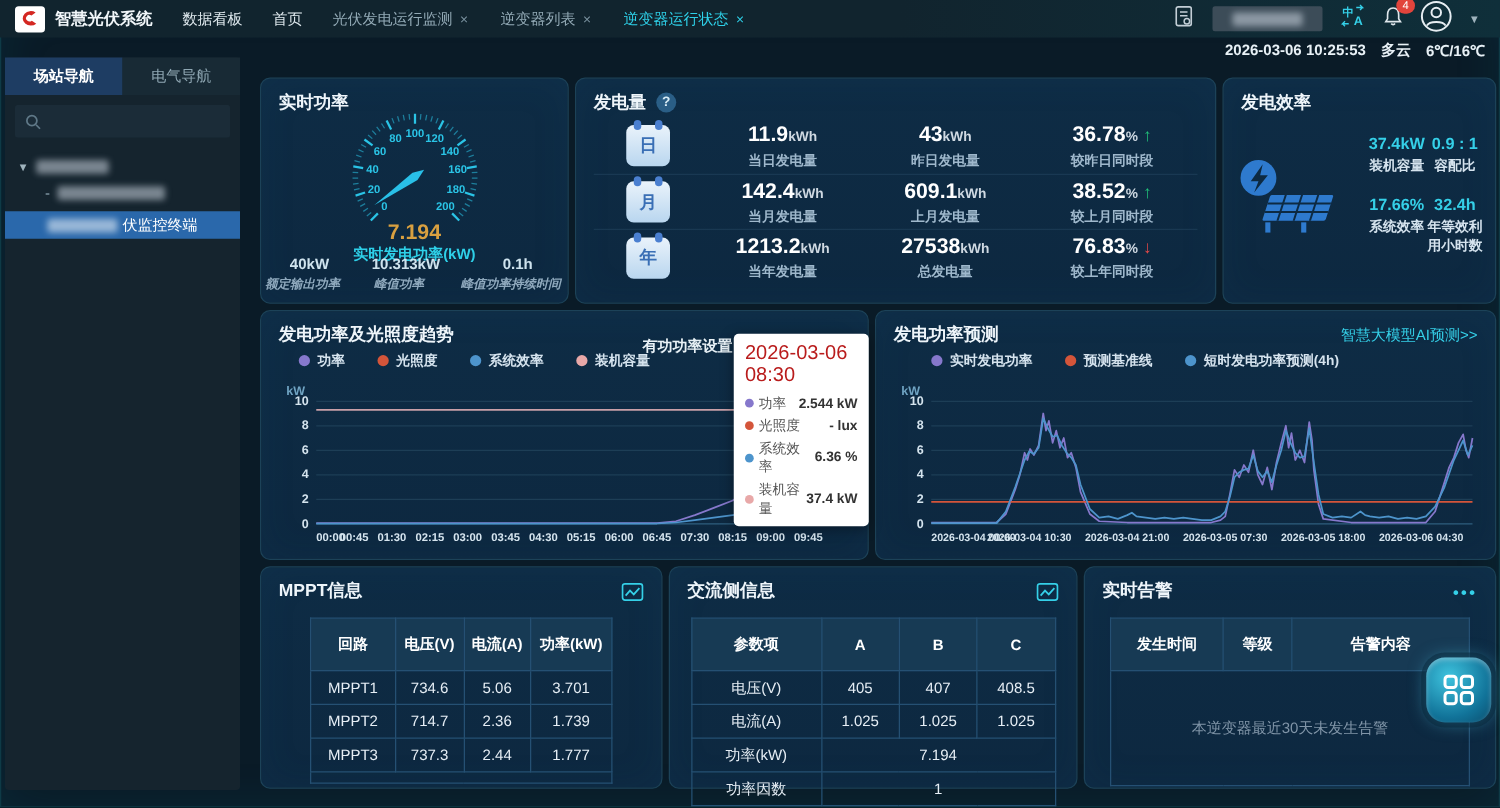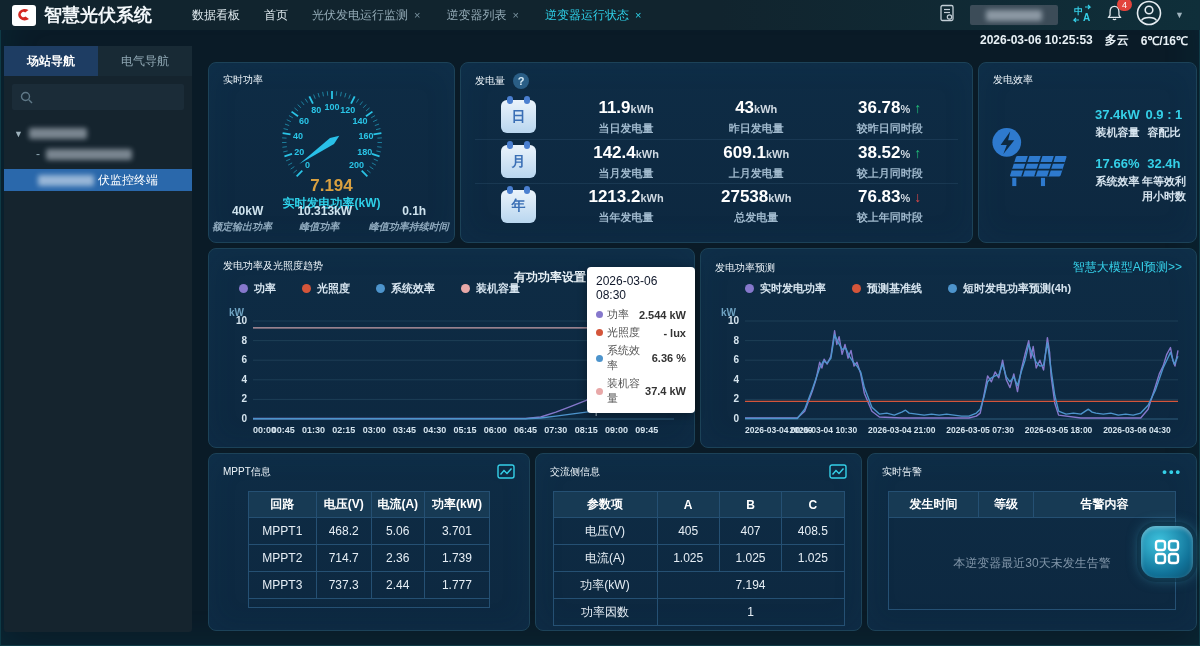--- a/index.html
+++ b/index.html
@@ -5,21 +5,21 @@
   * { margin:0; padding:0; box-sizing:border-box; }
   body { font-family:"Liberation Sans", sans-serif; background:#061017; }
   .app { position:relative; width:1200px; height:646px; background:#0a1b27; overflow:hidden;
          box-shadow: inset 0 0 0 1px #0e3a46, inset 0 0 40px rgba(0,160,190,.10); }
 
   
   .navbar { position:absolute; left:0; top:0; width:1200px; height:30px;
             background:linear-gradient(90deg,#11242e 60%,#0f2f3a);
             display:flex; align-items:center; padding:0 12px; }
   .logo { width:24px; height:21px; background:#fff; border-radius:3px; display:flex; align-items:center; justify-content:center; margin-right:8px; }
-  .brand { color:#f2f7fa; font-weight:bold; font-size:18px; margin-right:40px; }
+  .brand { color:#f2f7fa; font-weight:bold; font-size:13px; margin-right:24px; }
   .nav-item { color:#dfe9ee; font-size:12px; margin-right:24px; cursor:pointer; }
   .nav-tab { color:#93aab6; font-size:12px; margin-right:26px; cursor:pointer; white-space:nowrap; }
   .nav-tab .x { font-size:11px; margin-left:6px; color:#7b93a0; }
   .nav-tab.active { color:#2ed0e8; }
   .nav-tab.active .x { color:#2ed0e8; }
   .nav-right { margin-left:auto; display:flex; align-items:center; gap:13px; padding-right:4px; }
   .nav-search { width:88px; height:20px; background:#3c4c58; border-radius:2px; display:flex; align-items:center; justify-content:center; }
   .blurblock { display:inline-block; height:11px; background:rgba(205,215,225,.55); filter:blur(2.5px); border-radius:2px; }
   .bell-wrap { position:relative; }
   .badge { position:absolute; top:-6px; right:-9px; min-width:15px; height:13px; background:#e2443c; color:#fff;
@@ -39,21 +39,21 @@
   .side-search { margin:8px; height:26px; background:#1b2c38; border-radius:2px; display:flex; align-items:center; padding:0 8px; }
   .tree { padding:6px 8px; font-size:12px; color:#c8d4dc; }
   .tree-row1 { display:flex; align-items:center; gap:6px; padding:4px 2px; }
   .tree-row2 { display:flex; align-items:center; gap:6px; padding:4px 2px 6px 24px; }
   .tree-sel { display:flex; align-items:center; gap:4px; background:#2a68ab; height:22px; padding-left:34px; margin:2px -8px 0; color:#fff; }
 
   
   .panel { position:absolute; background:linear-gradient(180deg,#0e2c45,#0d2840); border:1px solid #1c4258;
            border-radius:8px; box-shadow:inset 0 0 30px rgba(25,90,130,.10); }
   .ptitle-row { display:flex; align-items:center; padding:10px 14px 0; }
-  .ptitle { color:#eef5fa; font-weight:normal; font-size:10px; }
+  .ptitle { color:#eef5fa; font-weight:bold; font-size:14px; }
   .help-circle { width:16px; height:16px; border-radius:50%; background:#2a5e86; color:#d9ecf6; font-size:11px; font-weight:bold;
                  display:flex; align-items:center; justify-content:center; margin-left:8px; cursor:pointer; }
   .right-icon { margin-left:auto; cursor:pointer; display:flex; align-items:center; }
   .dots-more { margin-left:auto; color:#35d0e8; font-weight:bold; letter-spacing:2px; font-size:13px; cursor:pointer; }
   .ai-link { margin-left:auto; color:#35d0e8; font-size:12px; cursor:pointer; }
 
   
   .gauge-value { position:absolute; left:0; top:113px; width:100%; text-align:center; color:#d9a040; font-size:17px; font-weight:bold; }
   .gauge-label { position:absolute; left:0; top:132px; width:100%; text-align:center; color:#2ed0e8; font-size:12px; font-weight:bold; }
   .gauge-stats { position:absolute; left:0; bottom:8px; width:100%; display:flex; }
@@ -86,30 +86,30 @@
 
   
   .legend { position:absolute; left:30px; top:32px; display:flex; gap:26px; align-items:center; }
   .legend-item { display:flex; align-items:center; gap:6px; cursor:pointer; }
   .legend-dot { width:9px; height:9px; border-radius:50%; }
   .legend-label { color:#d5e3ee; font-size:11px; font-weight:bold; }
   .chart { position:absolute; }
   .setting-link { position:absolute; right:108px; top:20px; color:#e8f1f6; font-size:12px; font-weight:bold; cursor:pointer; }
   .tooltip { position:absolute; left:378px; top:18px; width:108px; background:#fff; border-radius:4px; padding:7px 9px;
              box-shadow:0 2px 10px rgba(0,0,0,.35); z-index:5; }
-  .tooltip-title { color:#0f172a; font-size:12px; margin-bottom:5px; }
+  .tooltip-title { color:#b91c1c; font-size:16px; margin-bottom:5px; }
   .tt-row { display:flex; align-items:center; gap:4px; font-size:11px; margin-top:3px; }
   .tt-dot { width:7px; height:7px; border-radius:50%; flex:none; }
   .tt-label { color:#555; }
   .tt-val { color:#333; margin-left:auto; white-space:nowrap;font-weight:bold; }
 
   
   table.tbl { border-collapse:collapse; margin:12px auto 0; }
   .tbl th, .tbl td { border:1px solid #255073; font-size:12px; text-align:center; }
-  .tbl th { background:#173a54; color:#fff; font-weight:bold; height:26px; padding:0 0; }
+  .tbl th { background:#173a54; color:#fff; font-weight:bold; height:42px; padding:0 0; }
   .tbl td { color:#e6eef5; height:27px; padding:0 6px; }
   .tbl td.empty { height:9px; }
   .alarm-empty { color:#8095a8; font-size:12px; }
 
   
   .fab { position:absolute; left:1141px; top:526px; width:52px; height:52px; border-radius:15px; cursor:pointer;
          background:radial-gradient(circle at 35% 30%, #3ec3de, #117399 65%, #0b4e6e);
          box-shadow:0 0 0 4px rgba(10,40,60,.55), 0 0 14px rgba(80,210,240,.5), inset 0 2px 4px rgba(255,255,255,.35);
          display:flex; align-items:center; justify-content:center; }
 </style>
@@ -521,21 +521,21 @@
     <table class="tbl" style="width:242px">
       <tbody>
           <tr>
         <th>回路</th>
             <th>电压(V)</th>
         <th>电流(A)</th>
             <th>功率(kW)</th>
       </tr>
       <tr>
             <td>MPPT1</td>
-            <td>468.2</td>
+            <td>734.6</td>
             <td>5.06</td>
             <td>3.701</td>
           </tr>
       <tr>
             <td>MPPT2</td>
             <td>714.7</td>
             <td>2.36</td>
             <td>1.739</td>
           </tr>
       <tr>

